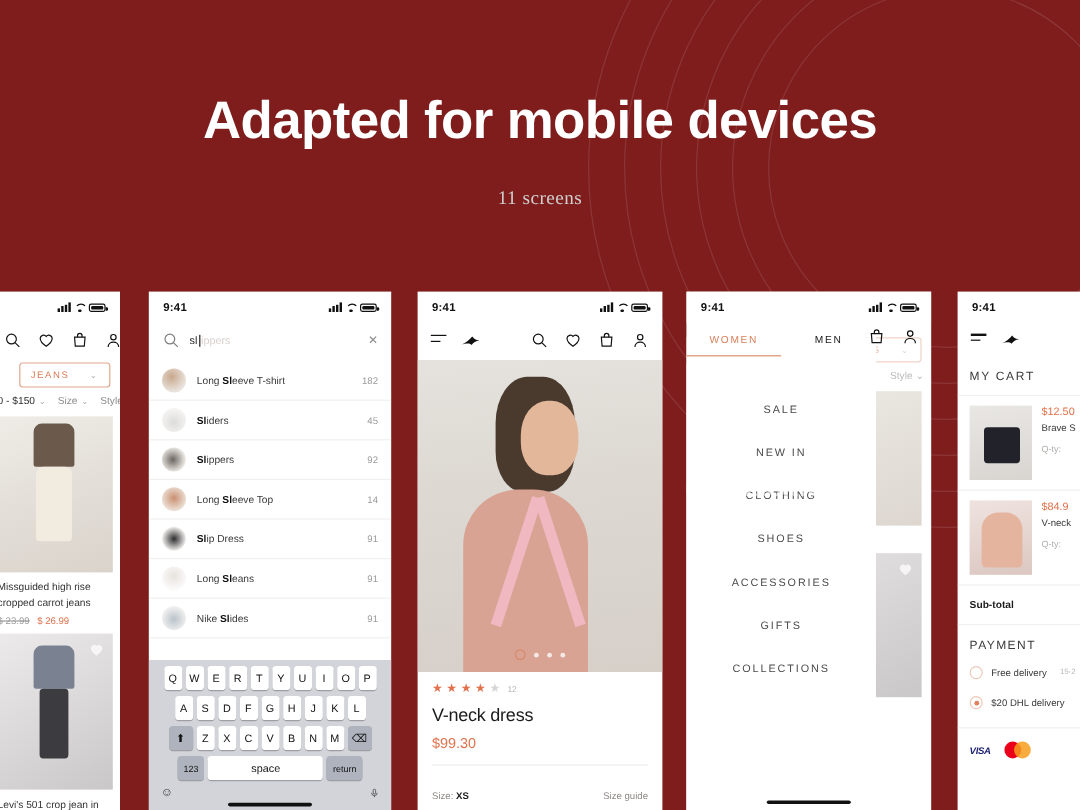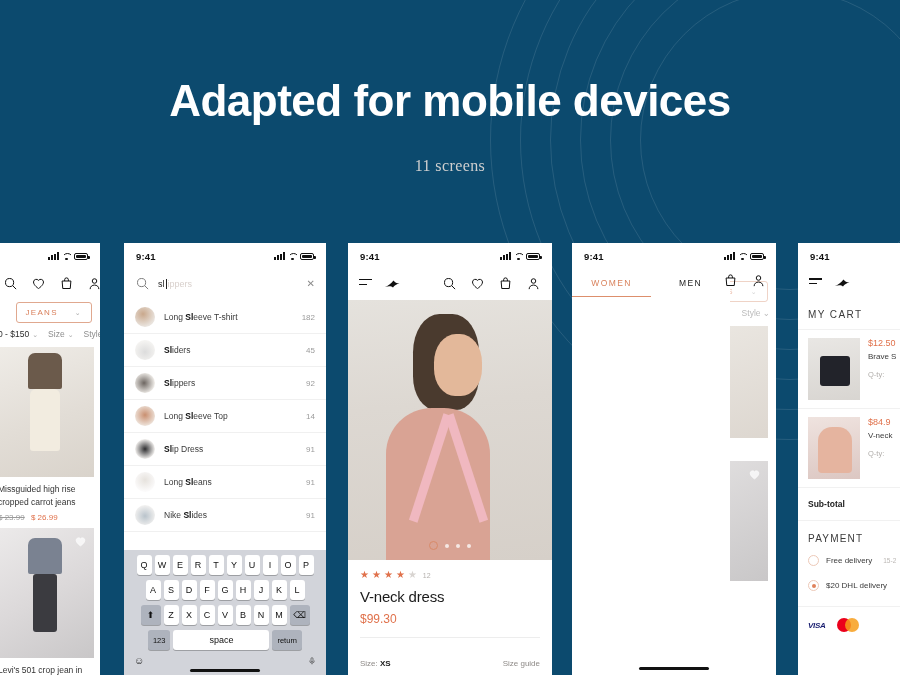--- a/index.html
+++ b/index.html
@@ -2,21 +2,21 @@
 <html><head>
 <meta charset="utf-8">
 <style>
   * { box-sizing: border-box; margin: 0; padding: 0; }
   html, body {
     width: 900px; height: 675px;
     background: #000;
     font-family: "Liberation Sans", sans-serif;
     overflow: hidden;
   }
-  #stage { position: relative; width: 900px; height: 675px; background:#0c4a6e; overflow: hidden; }
+  #stage { position: relative; width: 900px; height: 675px; background:#7f1d1d; overflow: hidden; }
 
   
   .arcs { position:absolute; top:-120px; right:-150px; width:520px; height:520px; pointer-events:none; }
   .arc { position:absolute; border:1px solid rgba(255,255,255,0.11); border-radius:50%; }
 
   .hero { position:absolute; left:0; right:0; top:78px; text-align:center; }
   .hero-title {
     color:#fff; font-size:44px; font-weight:bold; letter-spacing:-0.5px; line-height:1.05;
   }
   .hero-sub { color:#cfcfcf; font-size:16px; margin-top:33px; letter-spacing:0.4px;font-family:Liberation Serif, serif; }
@@ -556,20 +556,29 @@
               <path d="M5 21c0-4 3.2-6.5 7-6.5s7 2.5 7 6.5"></path>
             </svg>
           </span>
       </div>
 
       <div class="menu-tabs" style="width:158px">
         <span class="mtab active">WOMEN</span>
         <span class="mtab">MEN</span>
       </div>
 
+      <div class="menu-panel">
+        <div class="mitem">SALE</div>
+        <div class="mitem">NEW IN</div>
+        <div class="mitem">CLOTHING</div>
+        <div class="mitem">SHOES</div>
+        <div class="mitem">ACCESSORIES</div>
+        <div class="mitem">GIFTS</div>
+        <div class="mitem">COLLECTIONS</div>
+      </div>
 
       <div class="socials">
         <span class="soc"><svg viewBox="0 0 24 24" fill="none" stroke="#555" stroke-width="1.8">
               <rect x="3" y="3" width="18" height="18" rx="5"></rect>
               <circle cx="12" cy="12" r="4"></circle>
               <circle cx="17.2" cy="6.8" r="1.1" fill="#555"></circle>
             </svg></span>
         <span class="soc"><svg viewBox="0 0 24 24" fill="none" stroke="#555" stroke-width="1.8">
               <circle cx="12" cy="12" r="9.2"></circle>
               <path d="M13.5 22v-8h2.3l.4-2.8h-2.7V9.5c0-.8.3-1.4 1.5-1.4h1.3V5.6c-.3 0-1.2-.1-2.2-.1-2.2 0-3.6 1.3-3.6 3.7v2H8.2V14h2.3v8"></path>

